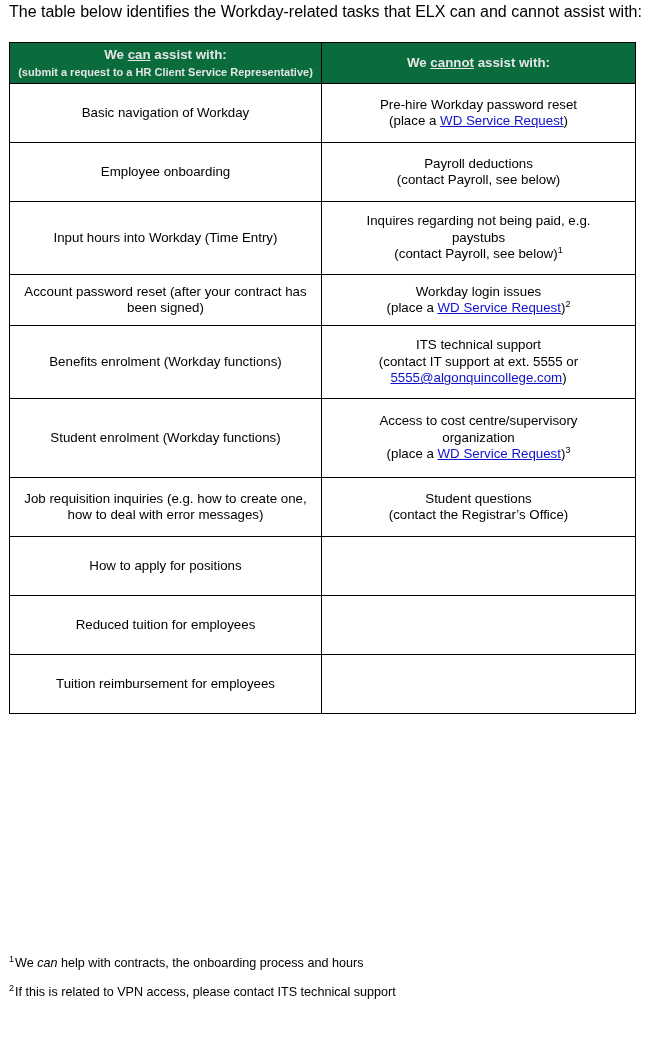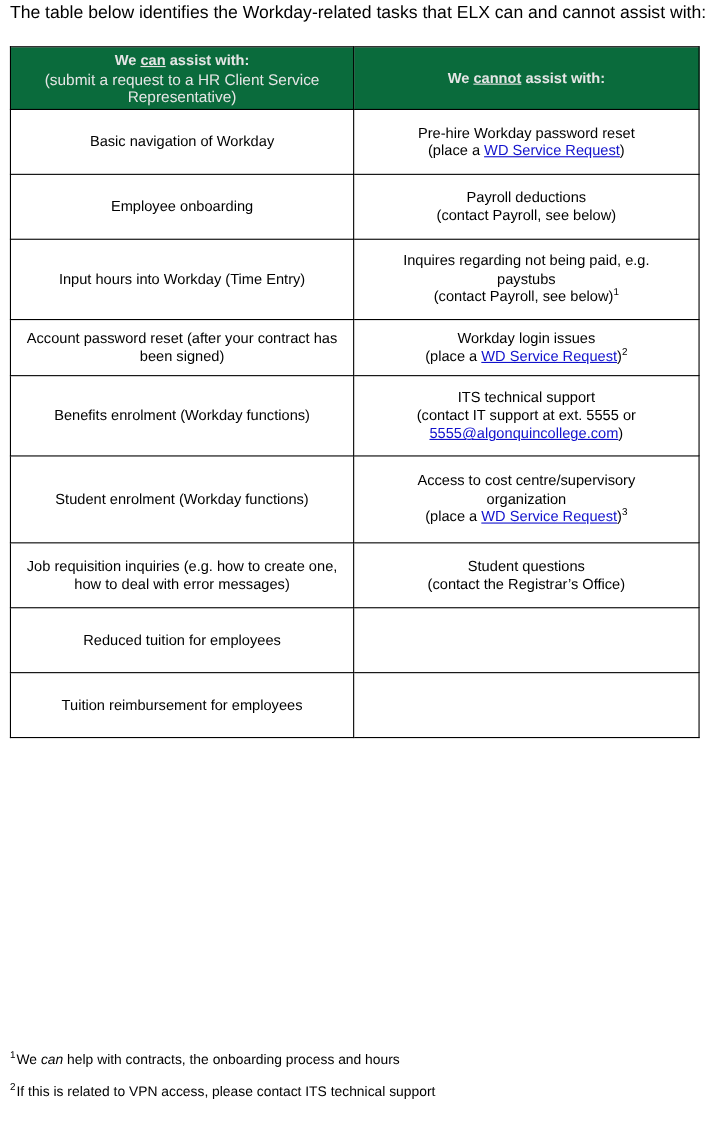--- a/index.html
+++ b/index.html
@@ -57,22 +57,22 @@
     padding: 7px 6px;
   }
   thead th .hdr-main {
     display: block;
     font-size: 13.3px;
     font-weight: bold;
     line-height: 18px;
   }
   thead th .hdr-sub {
     display: block;
-    font-size: 14px;
-    font-weight: normal;
+    font-size: 11px;
+    font-weight: bold;
     line-height: 16px;
   }
   thead th u { text-decoration: underline; }
 
   .cell-line { display: block; }
   a.lnk {
     color: #1111cc;
     text-align: right;
   }
   sup.fn {
@@ -184,20 +184,24 @@
             <span class="cell-line"><span>(place a </span><a class="lnk" href="#">WD Service Request</a><span>)</span><sup class="fn">3</sup></span>
           </td>
         </tr>
         <tr class="r8">
           <td><span>Job requisition inquiries (e.g. how to create one, how to deal with error messages)</span></td>
           <td>
             <span class="cell-line"><span>Student questions</span></span>
             <span class="cell-line"><span>(contact the Registrar’s Office)</span></span>
           </td>
         </tr>
+        <tr class="r9">
+          <td><span>How to apply for positions</span></td>
+          <td></td>
+        </tr>
         <tr class="r10">
           <td><span>Reduced tuition for employees</span></td>
           <td></td>
         </tr>
         <tr class="r11">
           <td><span>Tuition reimbursement for employees</span></td>
           <td></td>
         </tr>
       </tbody>
   </table>

